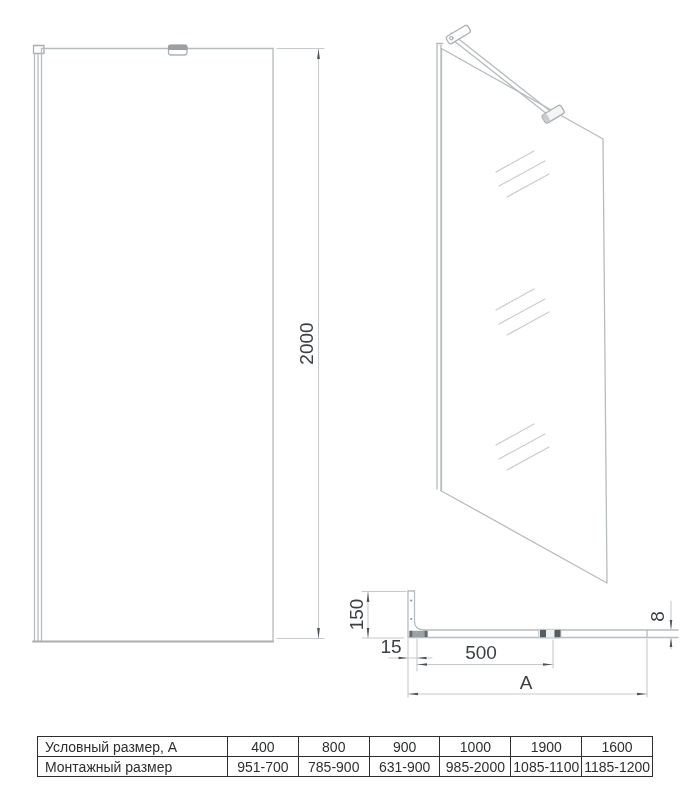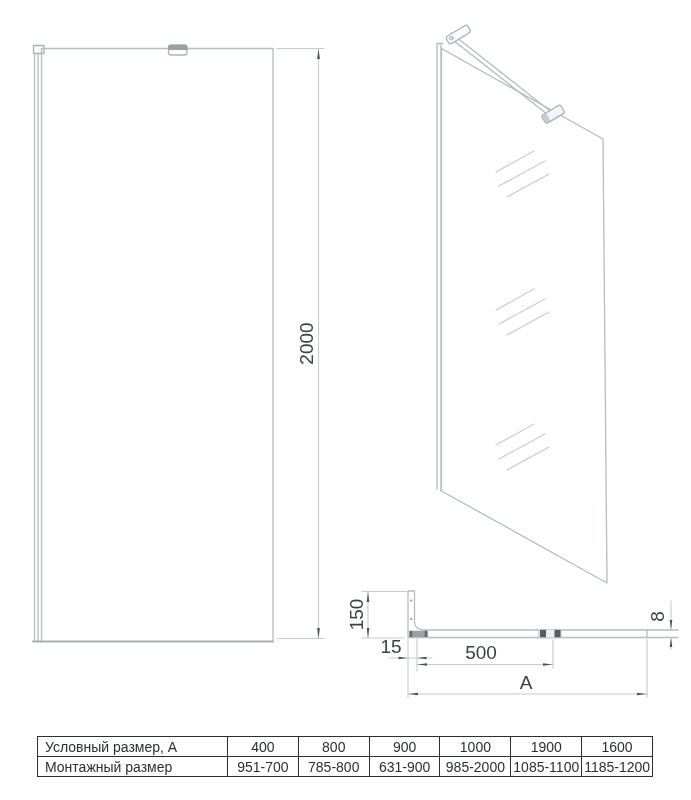--- a/index.html
+++ b/index.html
@@ -201,21 +201,21 @@
         <td>400</td>
         <td>800</td>
         <td>900</td>
         <td>1000</td>
         <td>1900</td>
         <td>1600</td>
       </tr>
       <tr>
         <td class="lbl">Монтажный размер</td>
         <td>951-700</td>
-        <td>785-800</td>
+        <td>785-900</td>
         <td>631-900</td>
         <td>985-2000</td>
         <td>1085-1100</td>
         <td>1185-1200</td>
       </tr>
     </tbody>
   </table>
 
 </div>
 

